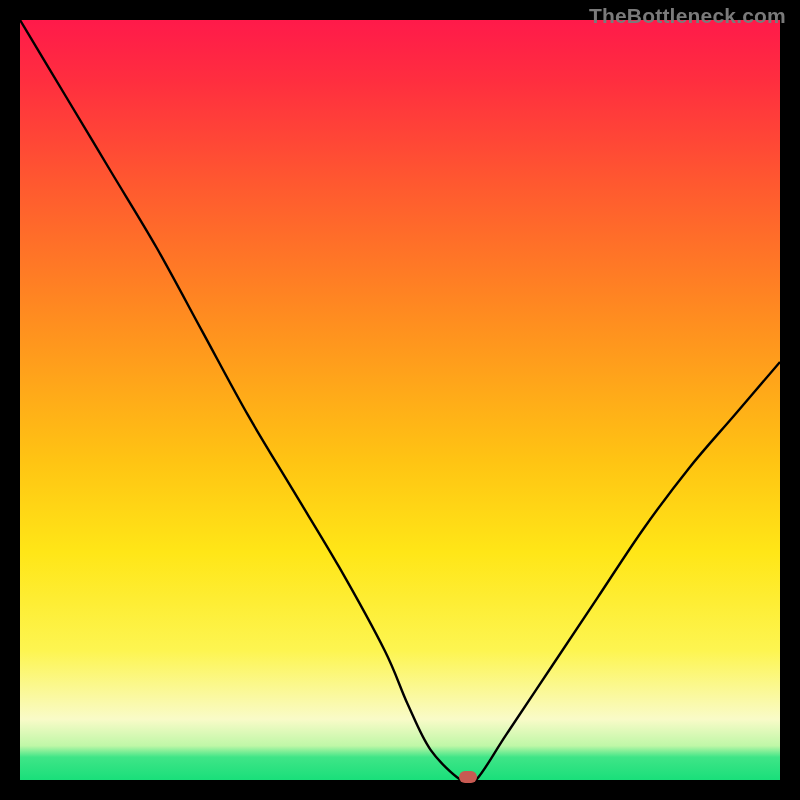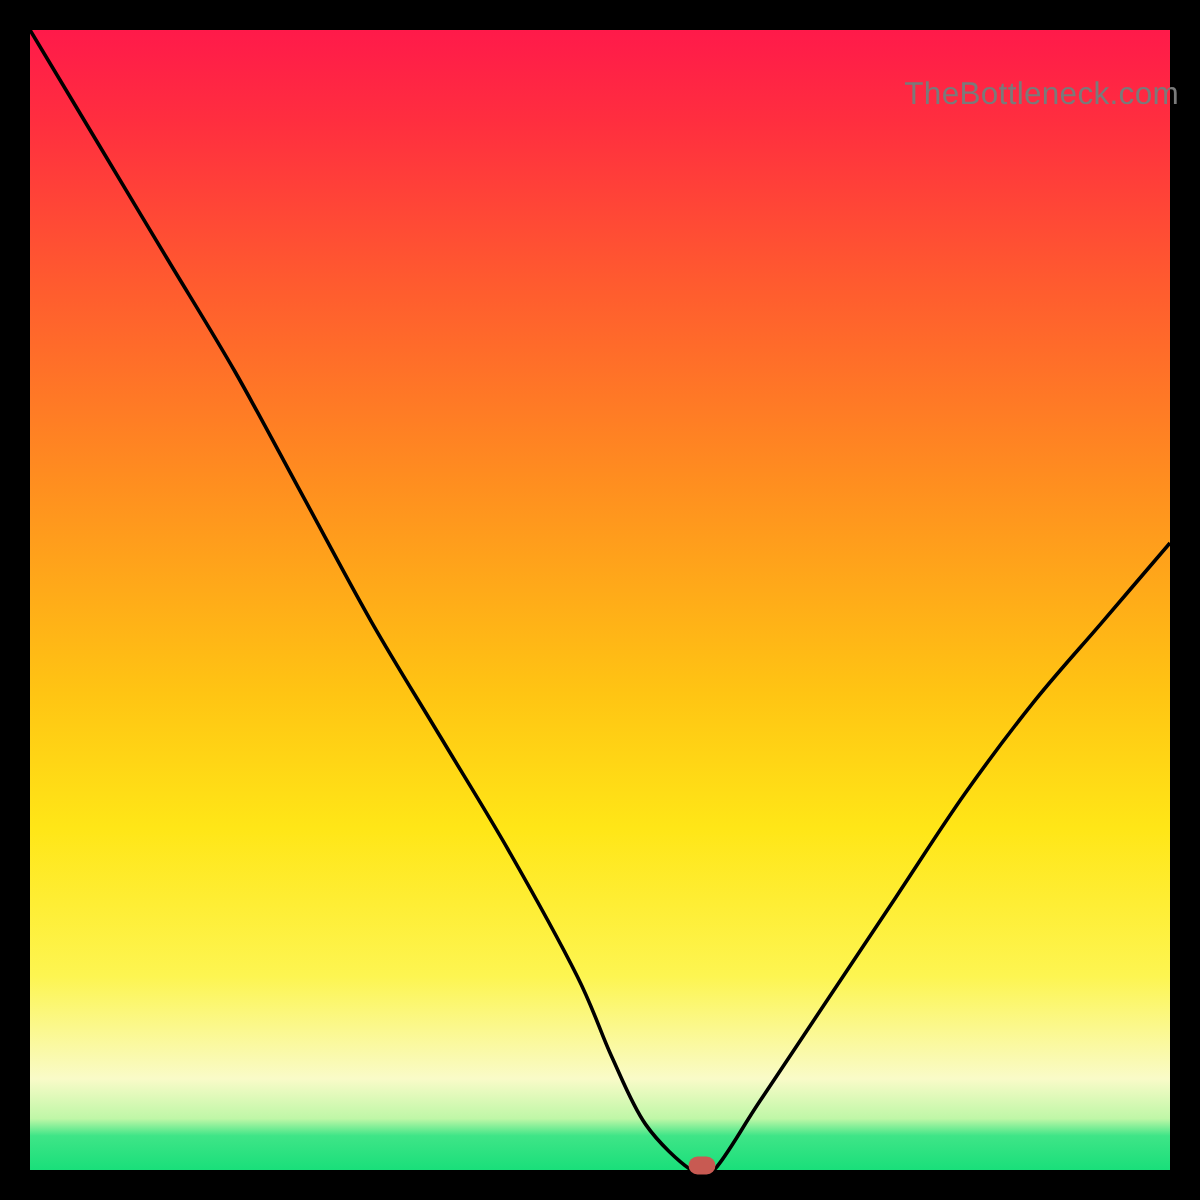--- a/index.html
+++ b/index.html
@@ -16,24 +16,23 @@
     height: 800px;
     background: #000;
     position: relative;
   }
   .watermark {
     position: absolute;
     top: 4px;
     right: 14px;
     color: #7a7a7a;
     font-size: 21px;
-    font-weight: 400;
+    font-weight: 700;
     letter-spacing: 0.2px;
     z-index: 3;
-    margin-top: 47px;
   }
   .plot {
     position: absolute;
     left: 20px;
     top: 20px;
     width: 760px;
     height: 760px;
     background: linear-gradient(to bottom,
       #ff1a4a 0%,
       #ff2e3f 8%,

